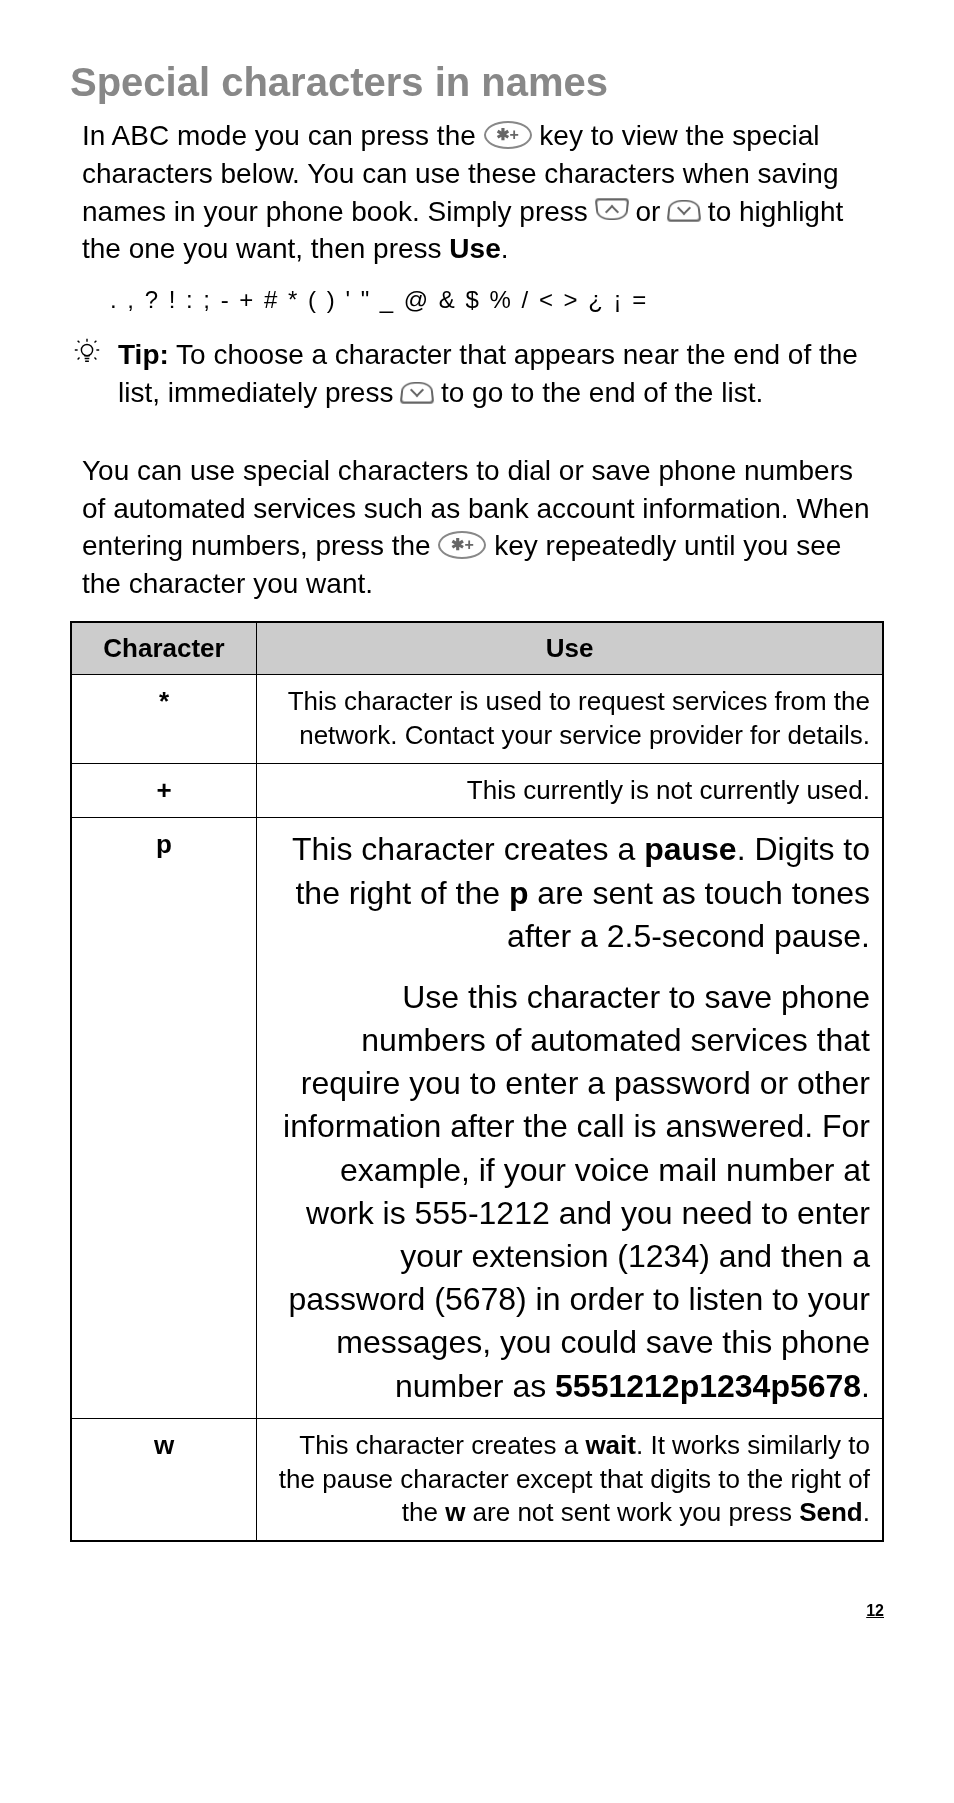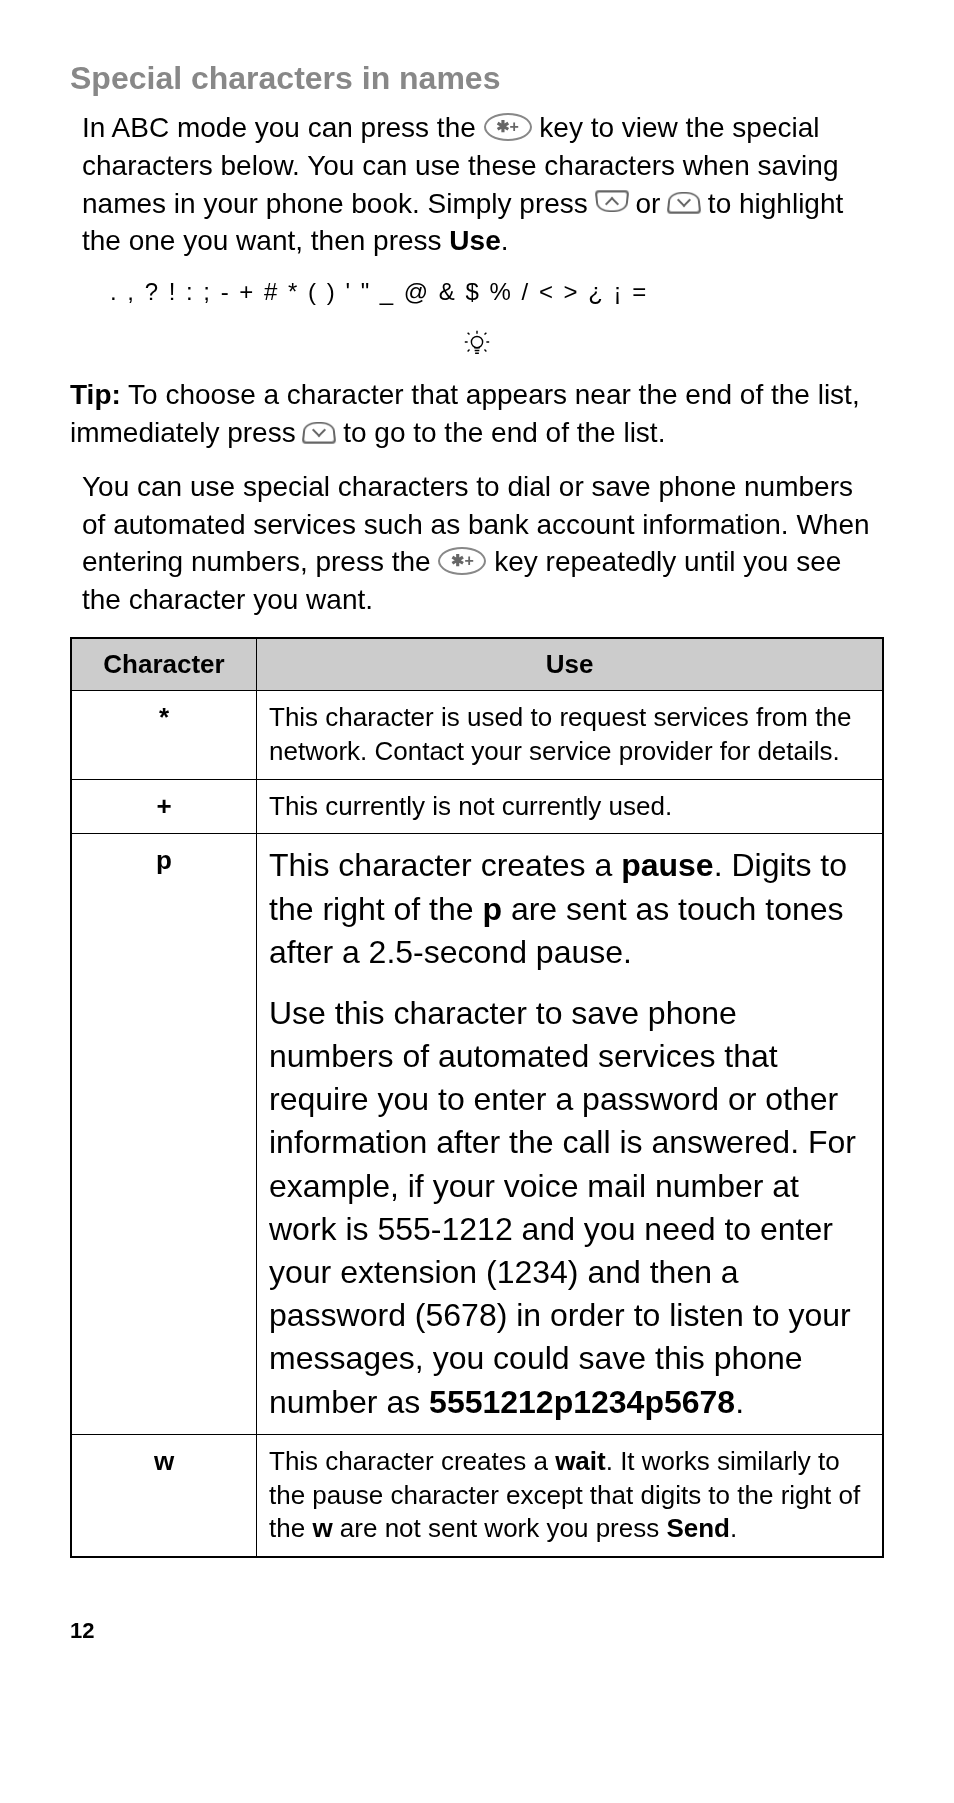--- a/index.html
+++ b/index.html
@@ -9,21 +9,21 @@
     font-family: Arial, Helvetica, sans-serif;
     color: #000;
     width: 954px;
   }
   .page {
     padding: 60px 70px 30px 70px;
   }
   h2 {
     color: #888;
     font-weight: bold;
-    font-size: 32px;
+    font-size: 40px;
     margin: 0 0 12px 0;
   }
   p {
     font-size: 28px;
     line-height: 1.35;
     margin: 0 0 18px 12px;
   }
   .key-oval {
     display: inline-block;
     border: 2px solid #888;
@@ -70,22 +70,21 @@
   .chev.down { transform: translate(-50%, -70%) rotate(-135deg); }
   .chars-line {
     font-size: 24px;
     margin: 0 0 22px 40px;
     letter-spacing: 2px;
     font-family: Arial, sans-serif;
   }
   .tip-row {
     display: flex;
     gap: 14px;
-    margin-bottom: 16px;
-    flex-direction: column;
+    margin-bottom: 40px;
   }
   .tip-icon {
     flex: 0 0 34px;
     text-align: center;
   }
   .tip-icon svg {
     width: 30px;
     height: 30px;
   }
   .tip-text {
@@ -107,36 +106,38 @@
     padding: 10px 8px;
     border: 1.5px solid #000;
     text-align: center;
   }
   td {
     border: 1.5px solid #000;
     font-size: 26px;
     padding: 10px 12px;
     vertical-align: top;
     line-height: 1.3;
+    text-align: right;
   }
   td.char-col {
     text-align: center;
     font-weight: bold;
     width: 160px;
   }
   td.use-col p {
     font-size: 32px;
     margin: 0 0 18px 0;
   }
   td.use-col p:last-child { margin-bottom: 0; }
   .page-num {
-    text-align: left;
-    font-weight: bold;
-    font-size: 22px;
+    text-align: right;
+    font-weight: bold;
+    font-size: 16px;
     margin-top: 60px;
+    text-decoration: underline;
   }
 </style>
 </head>
 <body>
 
 <div class="page">
 
   <h2>Special characters in names</h2>
 
   <p>

